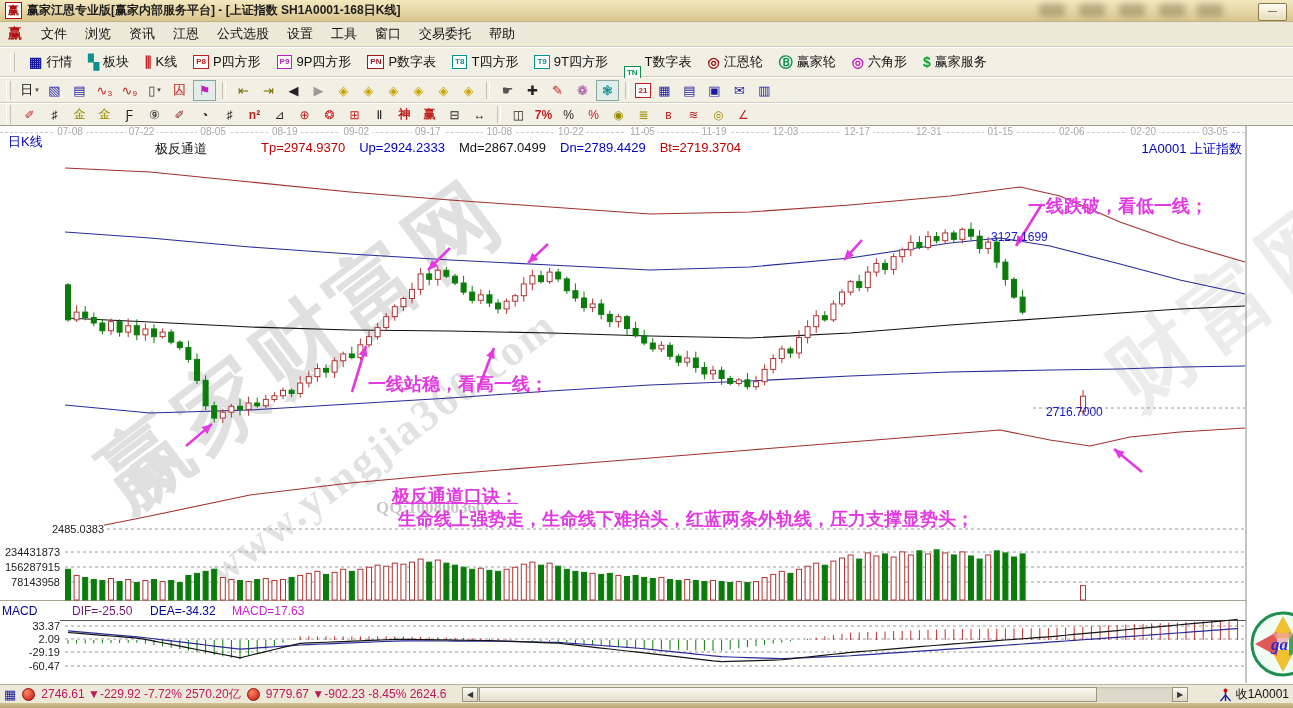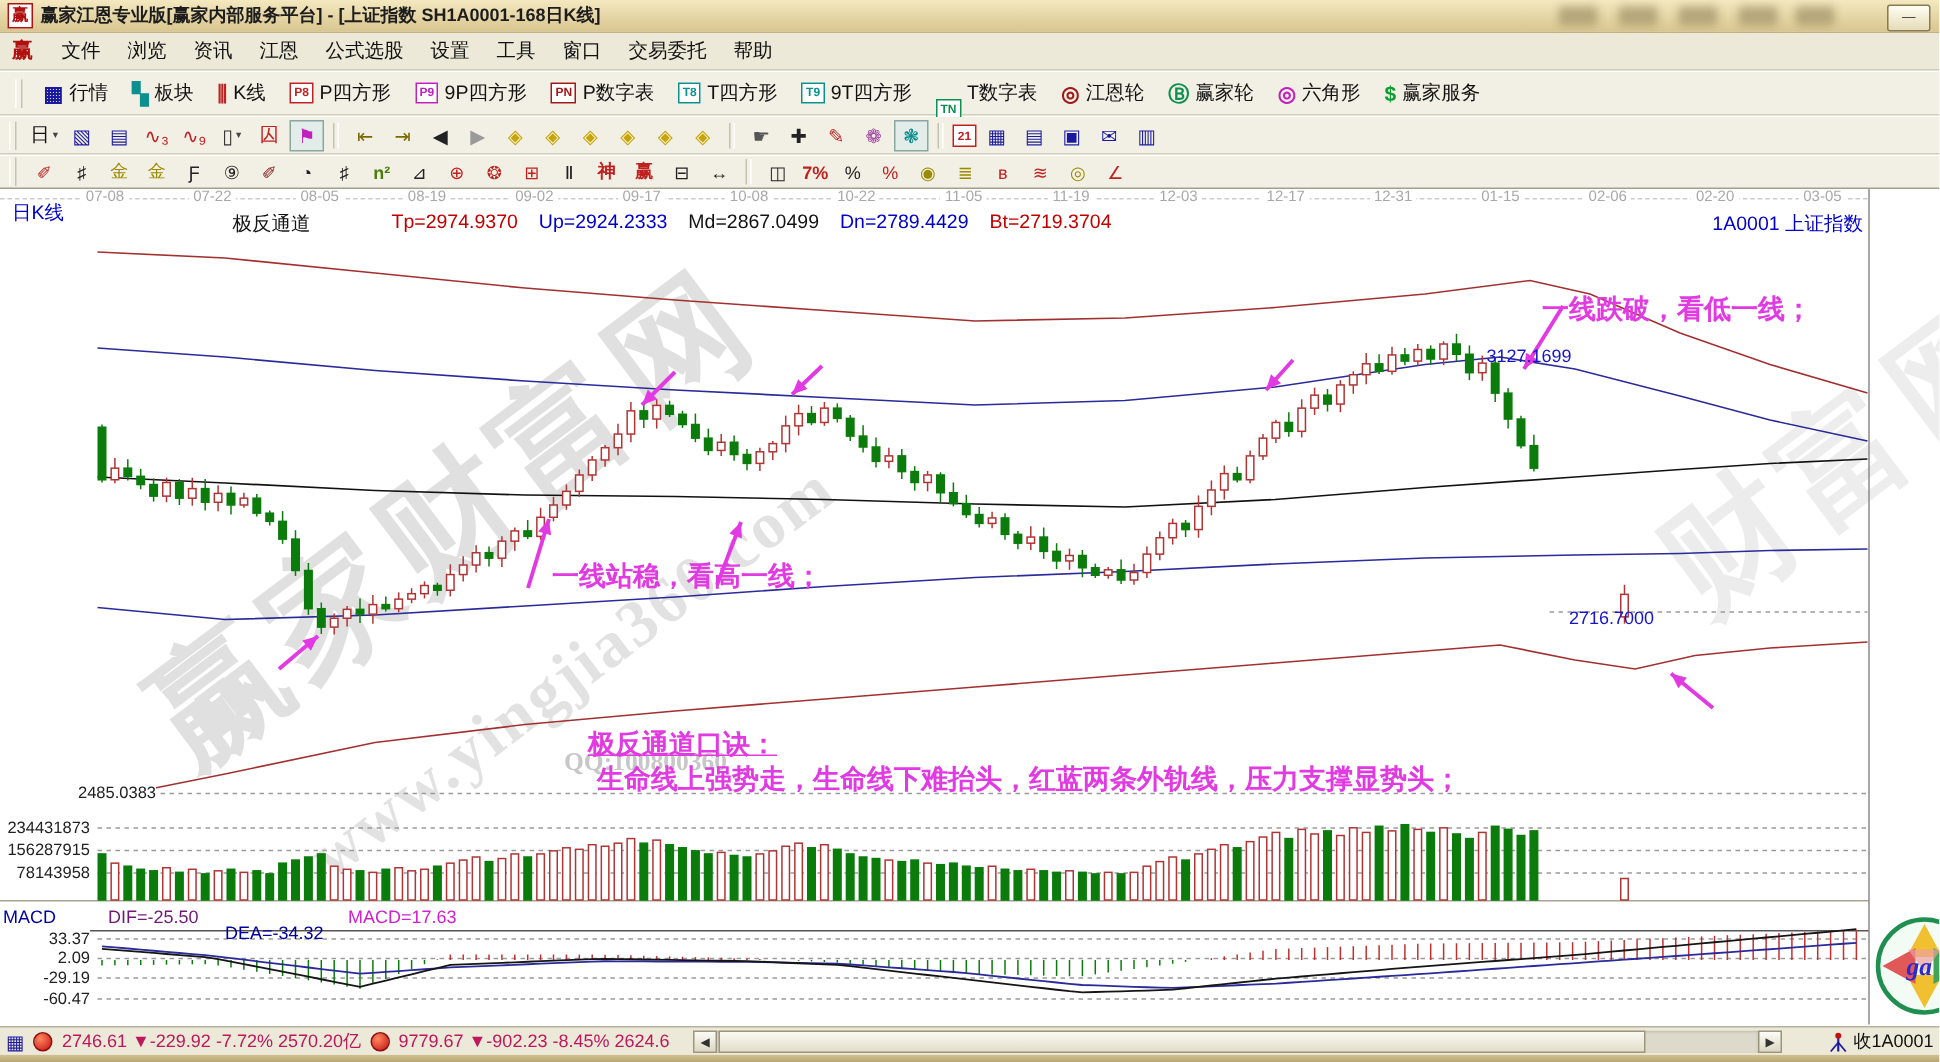--- a/index.html
+++ b/index.html
@@ -200,21 +200,21 @@
   <span class="groove"></span>
 <span class="ibtn" style="color: rgb(192, 32, 32);">✐</span>
     <span class="ibtn" style="color: rgb(34, 34, 34);">♯</span>
     <span class="ibtn" style="color: rgb(154, 138, 0);">金</span>
     <span class="ibtn" style="color: rgb(154, 138, 0);">金</span>
     <span class="ibtn" style="color: rgb(34, 34, 34);">Ƒ</span>
     <span class="ibtn" style="color: rgb(34, 34, 34);">⑨</span>
     <span class="ibtn" style="color: rgb(138, 32, 32);">✐</span>
     <span class="ibtn" style="color: rgb(34, 34, 34);">◔</span>
     <span class="ibtn" style="color: rgb(34, 34, 34);">♯</span>
-    <span class="ibtn small" style="color: #4d7c0f;">n²</span>
+    <span class="ibtn small" style="color: #b91c1c;">n²</span>
     <span class="ibtn" style="color: rgb(34, 34, 34);">⊿</span>
     <span class="ibtn" style="color: rgb(192, 32, 32);">⊕</span>
     <span class="ibtn" style="color: rgb(192, 32, 32);">❂</span>
     <span class="ibtn" style="color: rgb(192, 32, 32);">⊞</span>
     <span class="ibtn" style="color: rgb(34, 34, 34);">Ⅱ</span>
     <span class="ibtn small" style="color: rgb(192, 32, 32);">神</span>
     <span class="ibtn small" style="color: rgb(192, 32, 32);">赢</span>
     <span class="ibtn" style="color: rgb(34, 34, 34);">⊟</span>
     <span class="ibtn" style="color: rgb(34, 34, 34);">↔</span>
     <span class="tsep"></span>
@@ -763,21 +763,21 @@
       <span style="color: rgb(20, 20, 20); margin-right: 40px;">极反通道</span>
       <span style="color: rgb(192, 0, 0);">Tp=2974.9370</span>
       <span style="color: rgb(0, 0, 200);">Up=2924.2333</span>
       <span style="color: rgb(20, 20, 20);">Md=2867.0499</span>
       <span style="color: rgb(0, 0, 200);">Dn=2789.4429</span>
       <span style="color: rgb(192, 0, 0);">Bt=2719.3704</span>
     </div>
     <div class="macd-header" id="macd-header">
       <span style="color: rgb(0, 0, 160); left: 2px;">MACD</span>
       <span style="color: #701a75; left: 72px;">DIF=-25.50</span>
-      <span style="color: rgb(0, 0, 160); left: 150px; margin-top: 11px;">DEA=-34.32</span>
+      <span style="color: rgb(0, 0, 160); left: 150px;">DEA=-34.32</span>
       <span style="color: rgb(208, 32, 208); left: 232px;">MACD=17.63</span>
     </div>
     <span class="date-label" style="left: 70px;">07-08</span>
     <span class="date-label" style="left: 141.56px;">07-22</span>
     <span class="date-label" style="left: 213.12px;">08-05</span>
     <span class="date-label" style="left: 284.68px;">08-19</span>
     <span class="date-label" style="left: 356.24px;">09-02</span>
     <span class="date-label" style="left: 427.8px;">09-17</span>
     <span class="date-label" style="left: 499.36px;">10-08</span>
     <span class="date-label" style="left: 570.92px;">10-22</span>

